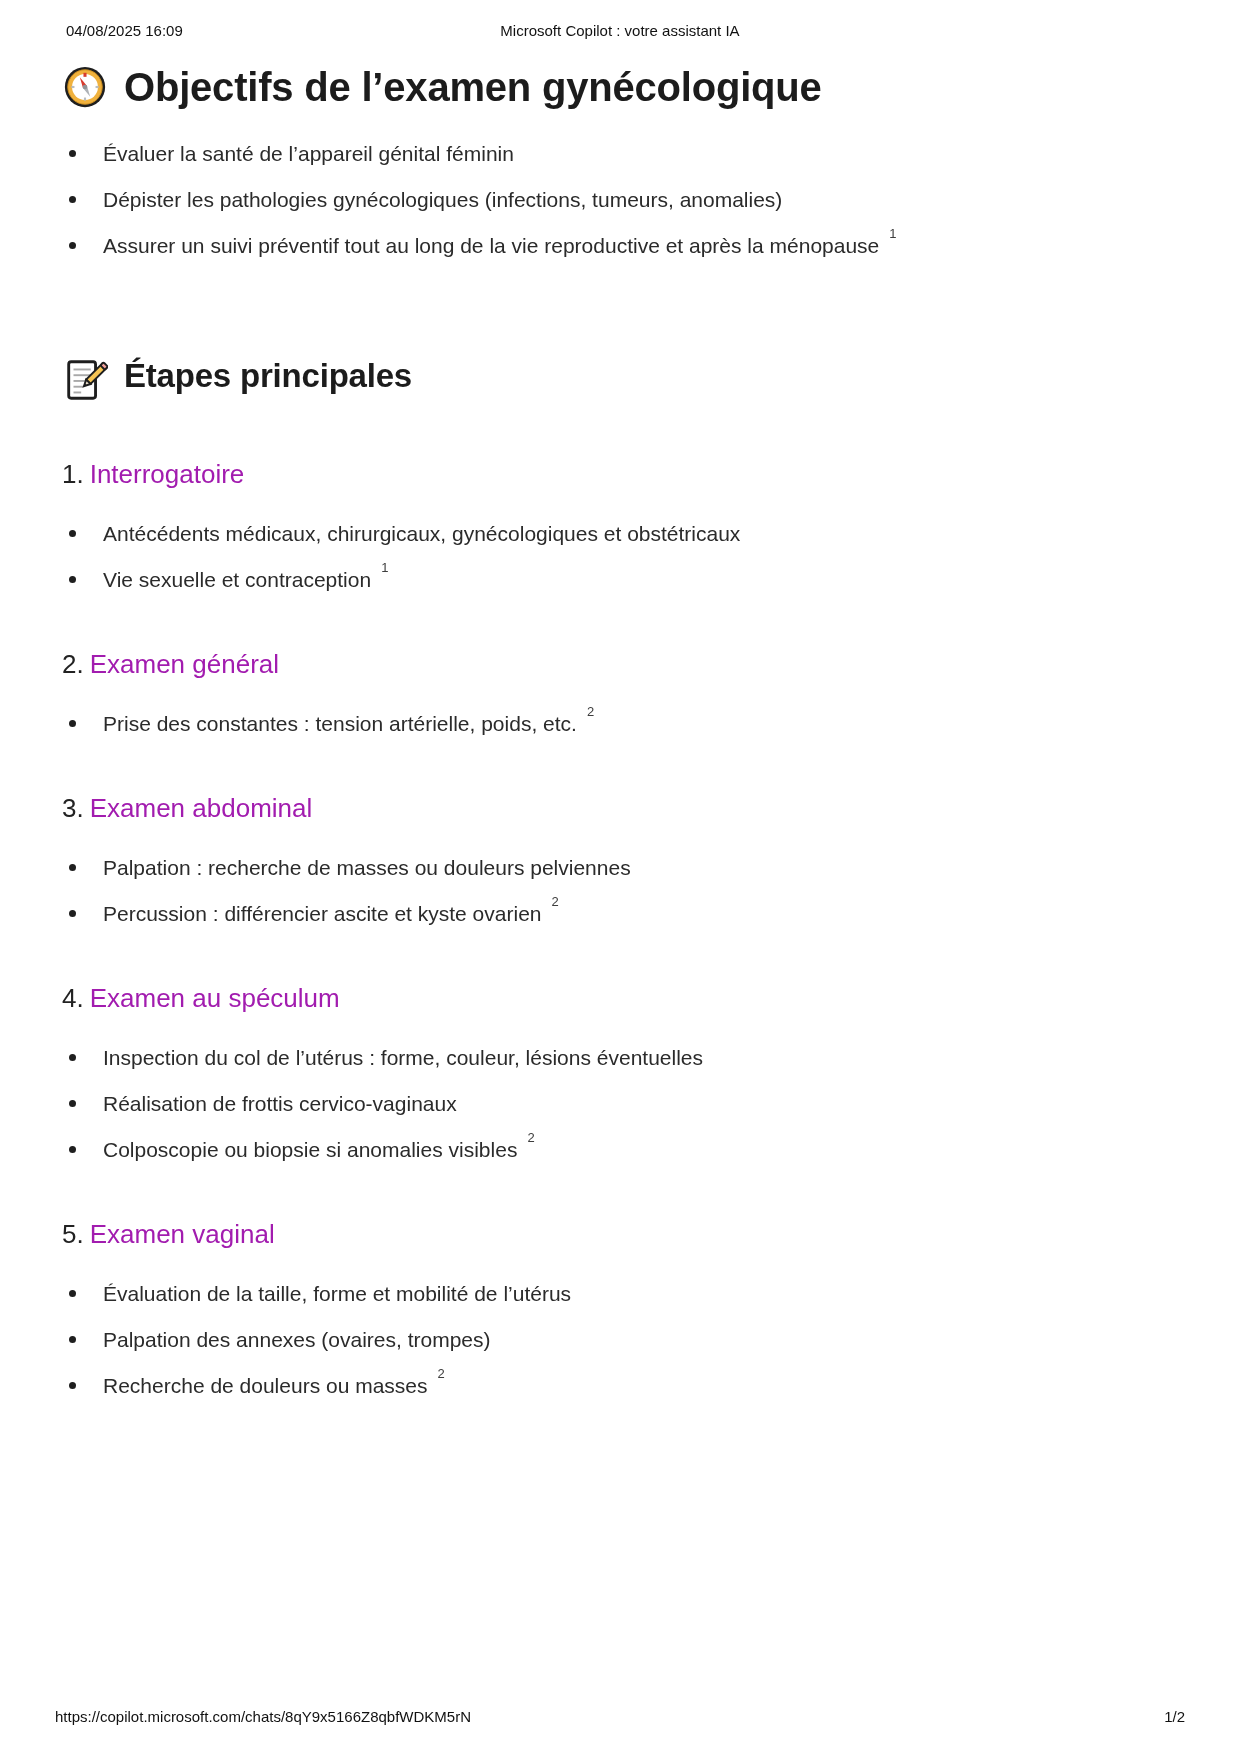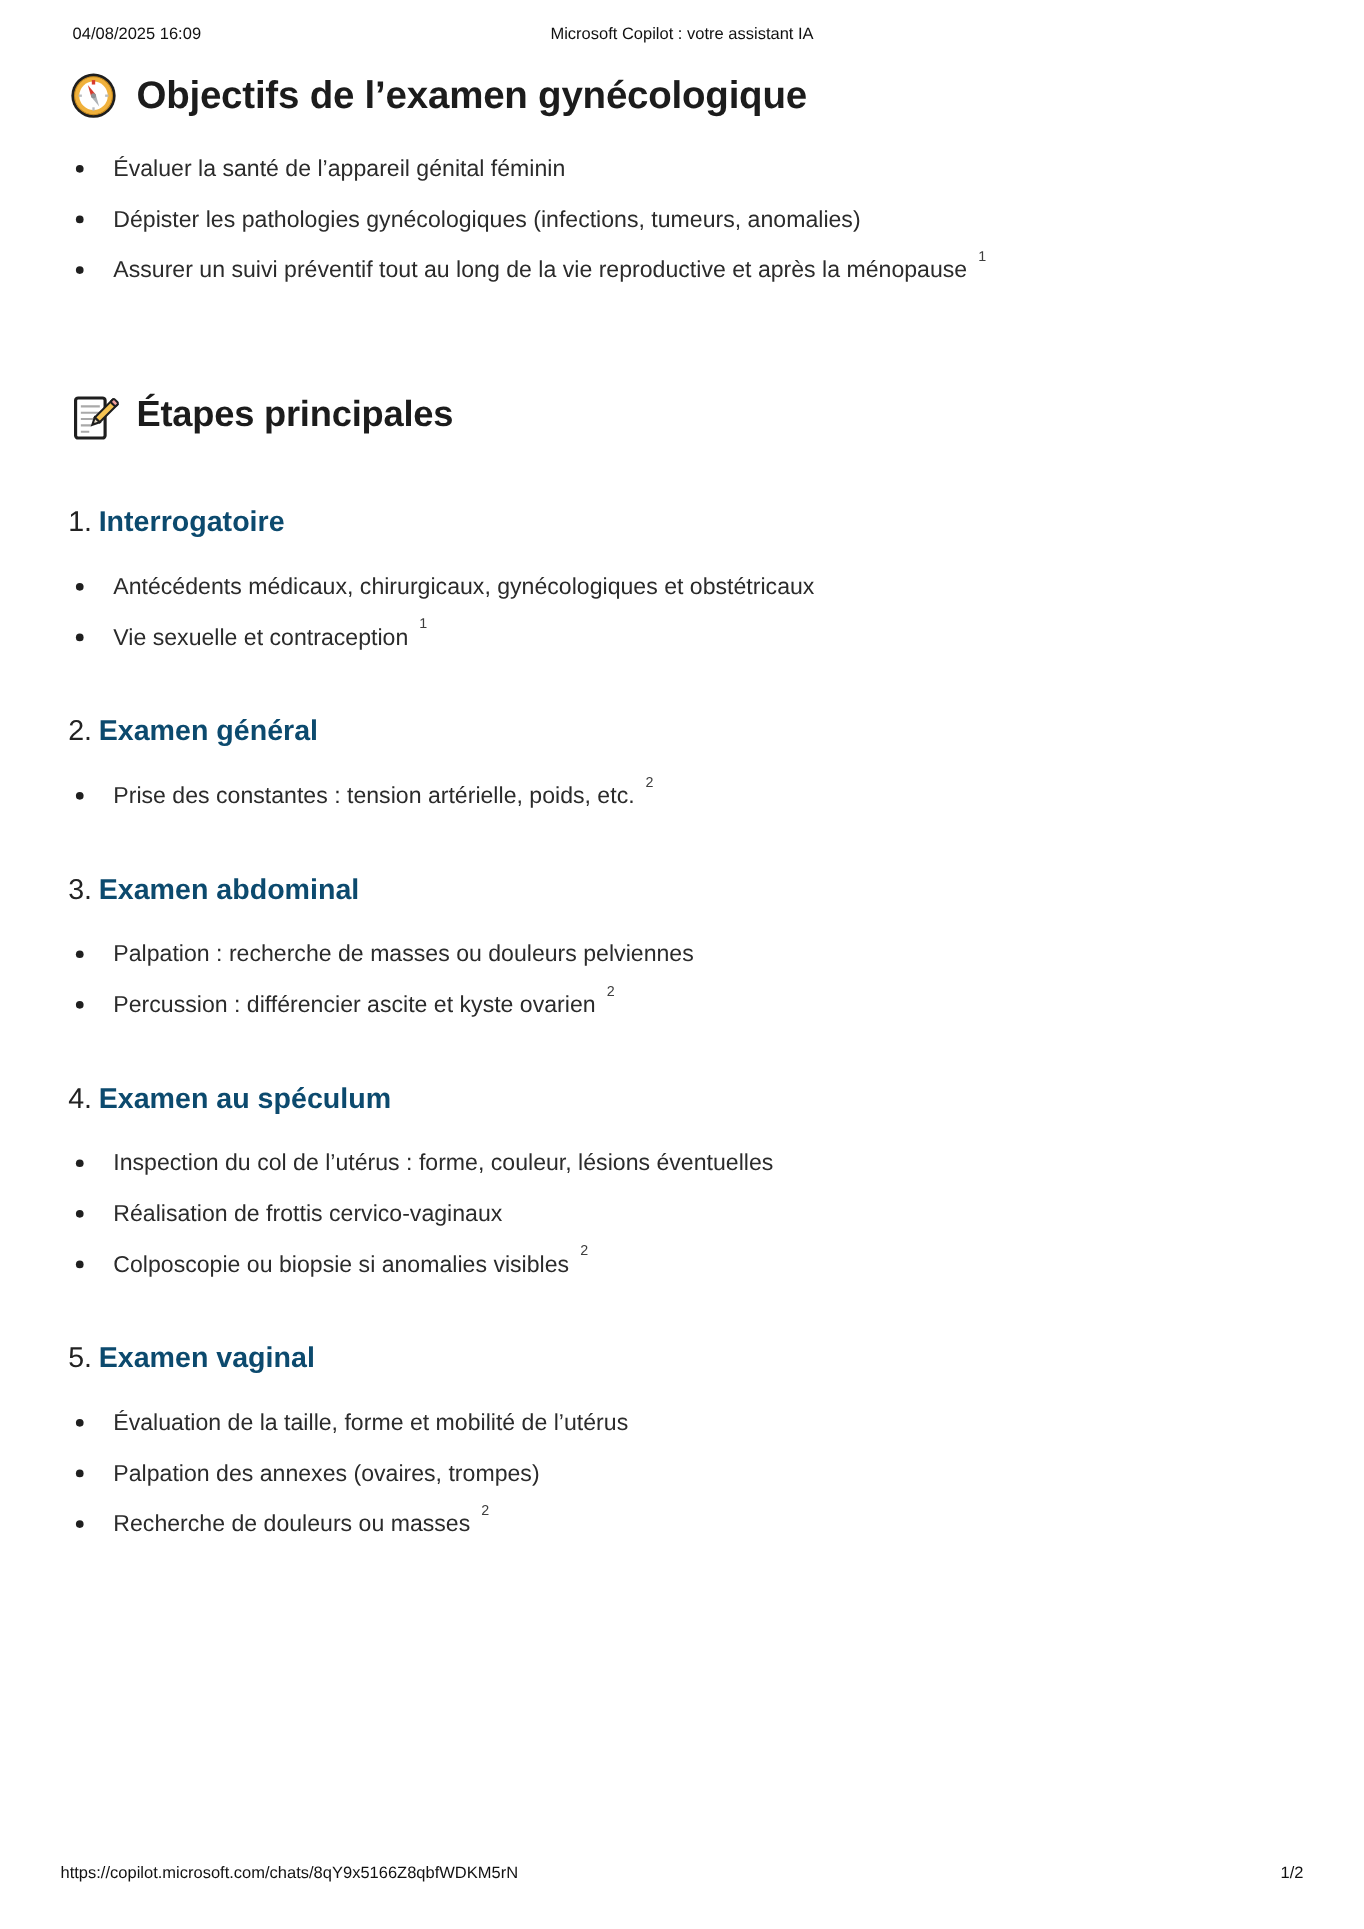--- a/index.html
+++ b/index.html
@@ -9,40 +9,40 @@
     font-family:"Liberation Sans","DejaVu Sans",sans-serif;
     -webkit-font-smoothing:antialiased;
   }
   .print-header{
     position:absolute;top:22px;left:55px;right:55px;height:20px;
     font-size:15px;color:#111;
   }
   .print-header .dt{position:absolute;left:11px;top:0;}
   .print-header .doc-title{position:absolute;left:50%;transform:translateX(-50%);top:0;white-space:nowrap;}
   .print-footer{
-    position:absolute;bottom:40px;left:55px;right:55px;height:20px;
+    position:absolute;bottom:26px;left:55px;right:55px;height:20px;
     font-size:15px;color:#111;
   }
   .print-footer .url{position:absolute;left:0;top:0;}
   .print-footer .pagenum{position:absolute;right:0;top:0;}
   main{padding:64px 62px 0 62px;}
   h1,h2,h3{margin:0;color:#1c1c1c;}
   h1{
-    font-size:35px;font-weight:700;letter-spacing:-0.2px;
+    font-size:40px;font-weight:700;letter-spacing:-0.2px;
     display:flex;align-items:center;gap:16px;
   }
   h2{
     font-size:33px;font-weight:700;letter-spacing:-0.2px;
     display:flex;align-items:flex-start;gap:16px;
     margin-top:98px;
   }
   .hicon{flex:0 0 auto;display:inline-flex;}
   h3{font-size:26px;margin-top:56px;}
   h3 .num{font-weight:400;color:#222;}
-  h3 .ttl{font-weight:700;color:#0c4a6e;margin-left:6px;}
+  h3 .ttl{font-weight:400;color:#a21caf;margin-left:6px;}
   ul.blist{
     list-style:none;margin:30px 0 0 0;padding:0;
   }
   ul.blist li{
     position:relative;padding-left:41px;
     font-size:21px;line-height:27px;color:#2b2b2b;
     margin-bottom:19px;white-space:nowrap;
   }
   ul.blist li::before{
     content:"";position:absolute;left:7px;top:10px;

